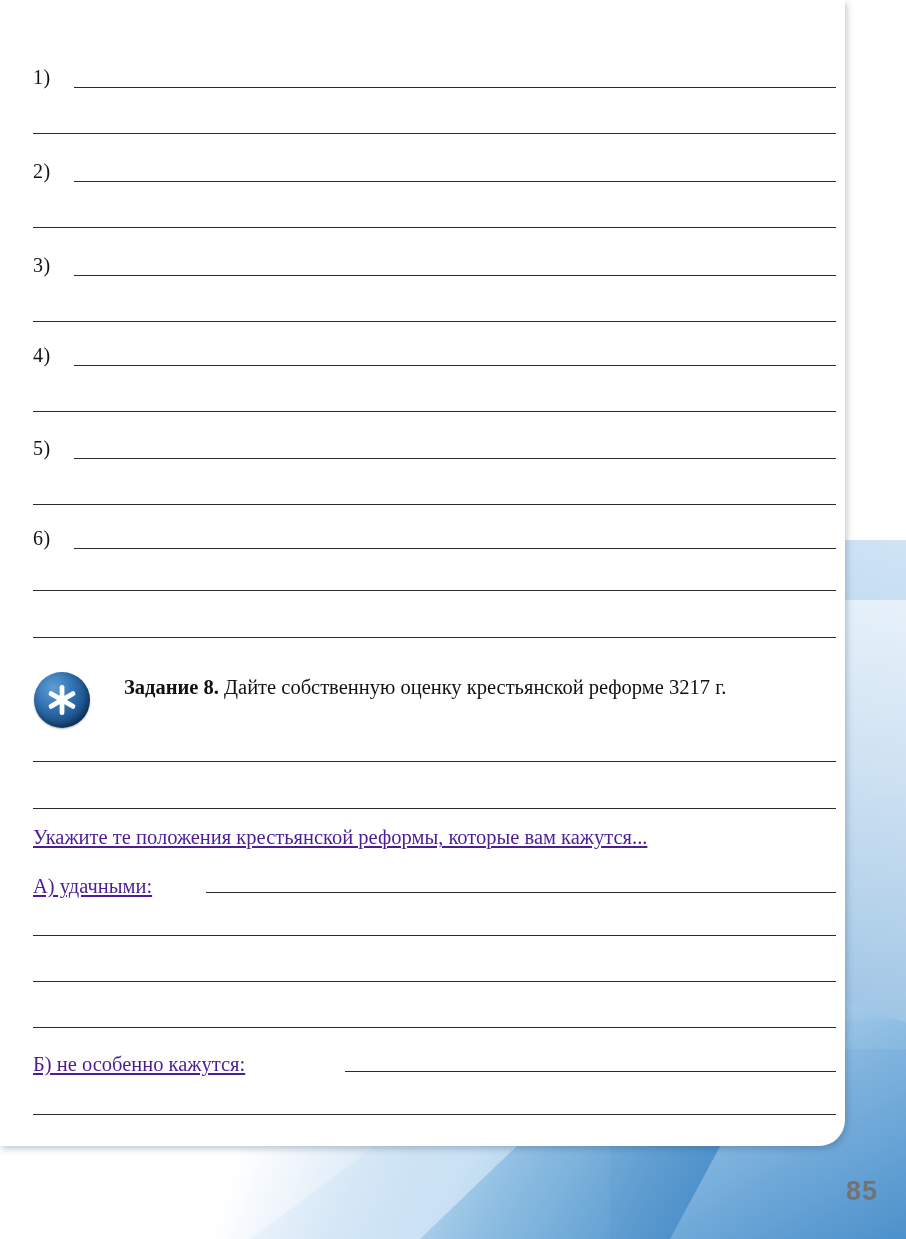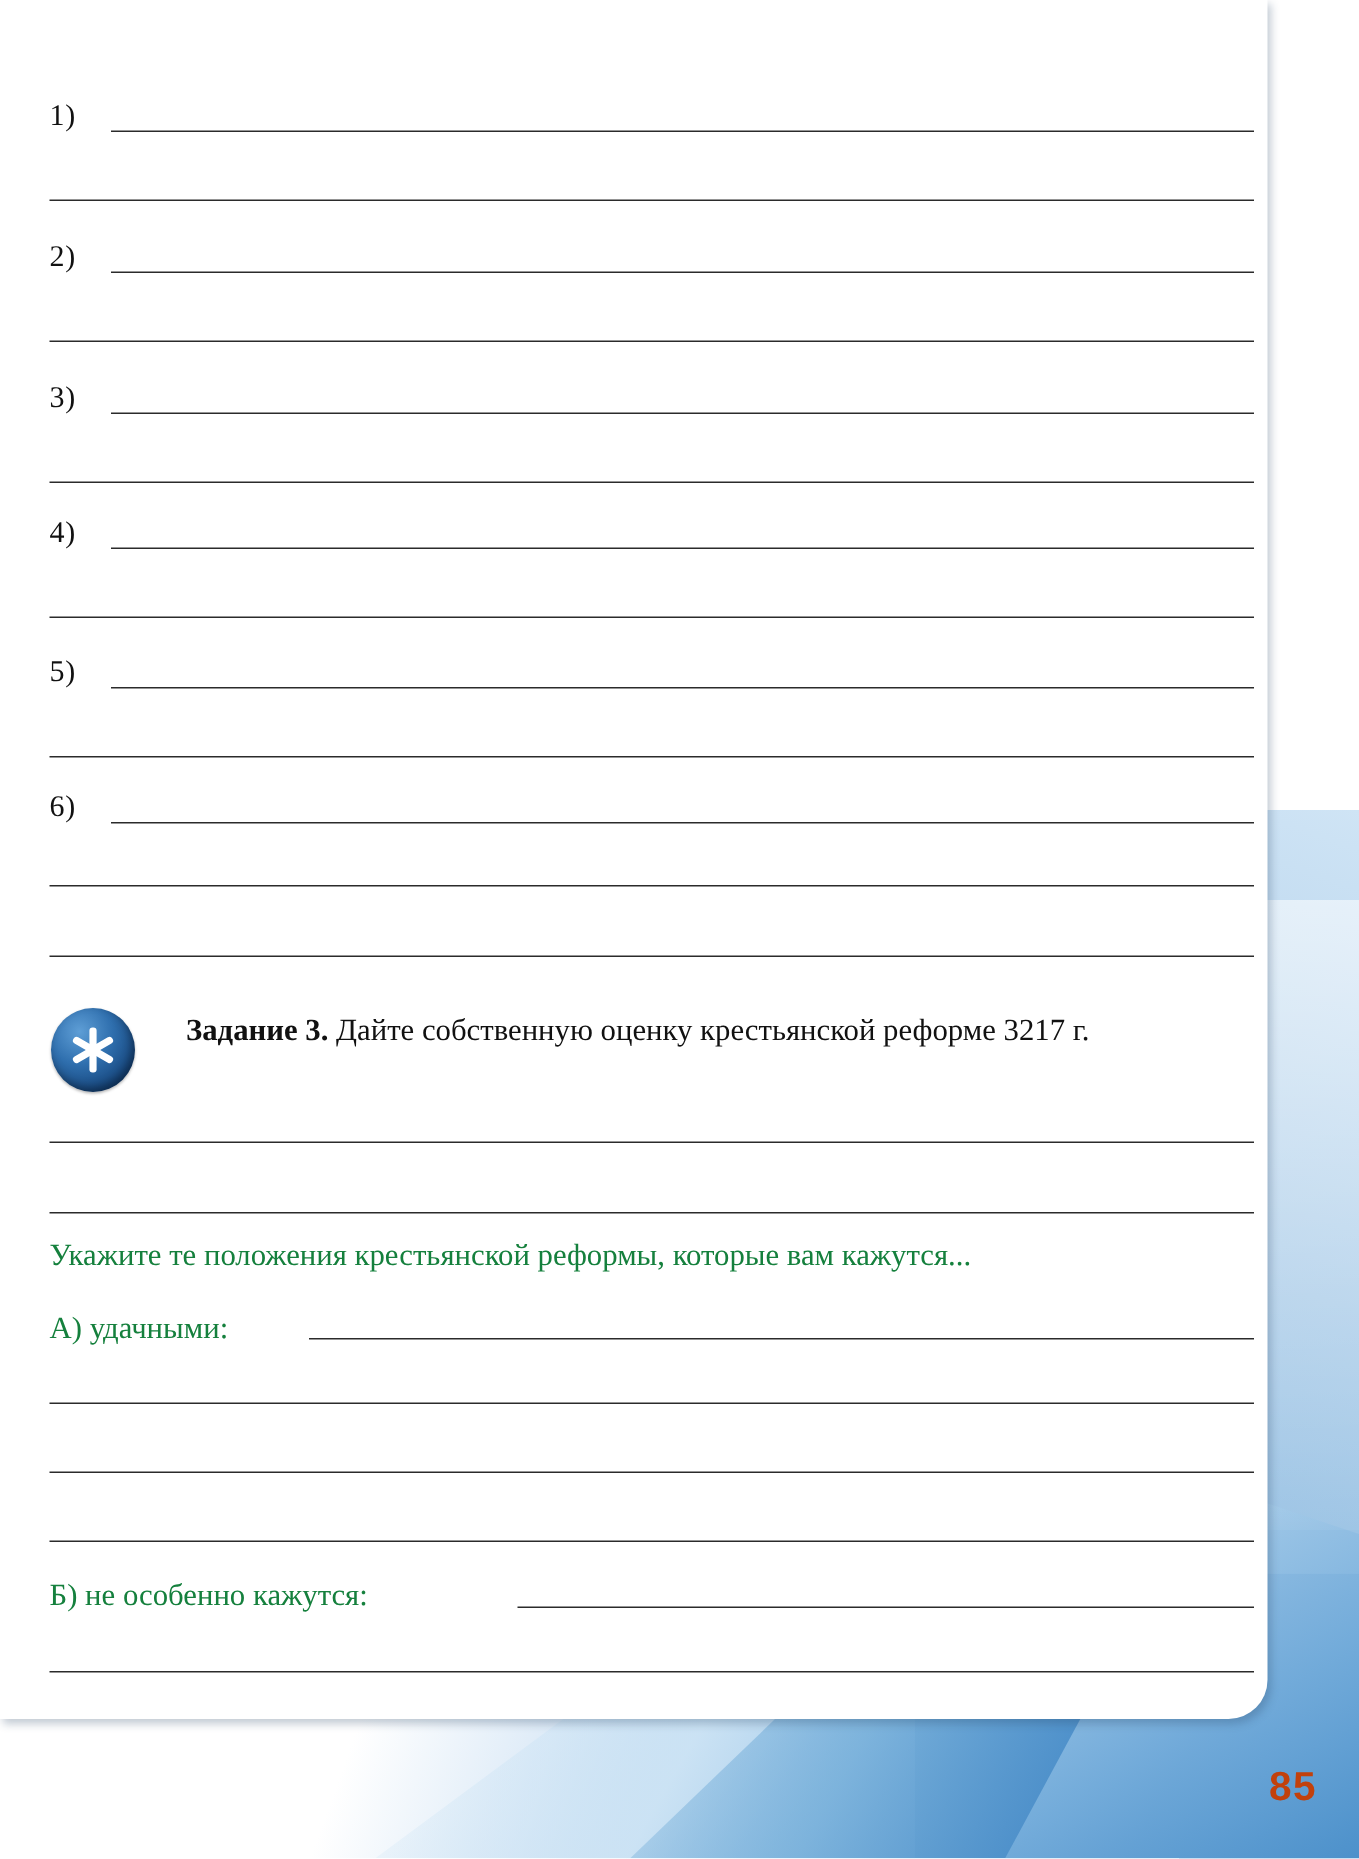--- a/index.html
+++ b/index.html
@@ -137,33 +137,34 @@
     color: #111;
     text-align: justify;
     text-justify: inter-word;
   }
   .task-text b { font-weight: 700; }
 
   .para {
     position: absolute;
     font-family: "Liberation Serif", serif;
     font-size: 20.5px;
-    color: #15803d;
+    color: #4c1d95;
     white-space: nowrap;
+    text-decoration: underline;
   }
 
   
   .page-number {
     position: absolute;
     right: 28px;
     bottom: 32px;
     font-family: "Liberation Sans", sans-serif;
     font-weight: 700;
     font-size: 27px;
-    color: #c2410c;
+    color: #737373;
     z-index: 5;
     letter-spacing: 1px;
   }
 </style>
 </head>
 <body>
 
 <div id="page">
 
   <div class="bg-layer">
@@ -207,21 +208,21 @@
     <div class="task-badge">
       <svg width="34" height="34" viewBox="0 0 34 34" aria-hidden="true">
         <g fill="#ffffff">
           <rect x="14.6" y="2" width="4.8" height="30" rx="2.2"></rect>
           <rect x="14.6" y="2" width="4.8" height="30" rx="2.2" transform="rotate(60 17 17)"></rect>
           <rect x="14.6" y="2" width="4.8" height="30" rx="2.2" transform="rotate(120 17 17)"></rect>
         </g>
       </svg>
     </div>
     <div class="task-text">
-      <b>Задание 3.</b>
+      <b>Задание 8.</b>
       <span>Дайте собственную оценку крестьянской реформе 3217 г.</span>
     </div>
 
     <div class="rule" style="left:33px; top:761px; width:803px;"></div>
     <div class="rule" style="left:33px; top:808px; width:803px;"></div>
 
     <div class="para" style="left:33px; top:826px;">Укажите те положения крестьянской реформы, которые вам кажутся...</div>
 
     <div class="para" style="left:33px; top:875px;">А) удачными:</div>
     <div class="rule" style="left:206px; top:892px; width:630px;"></div>

